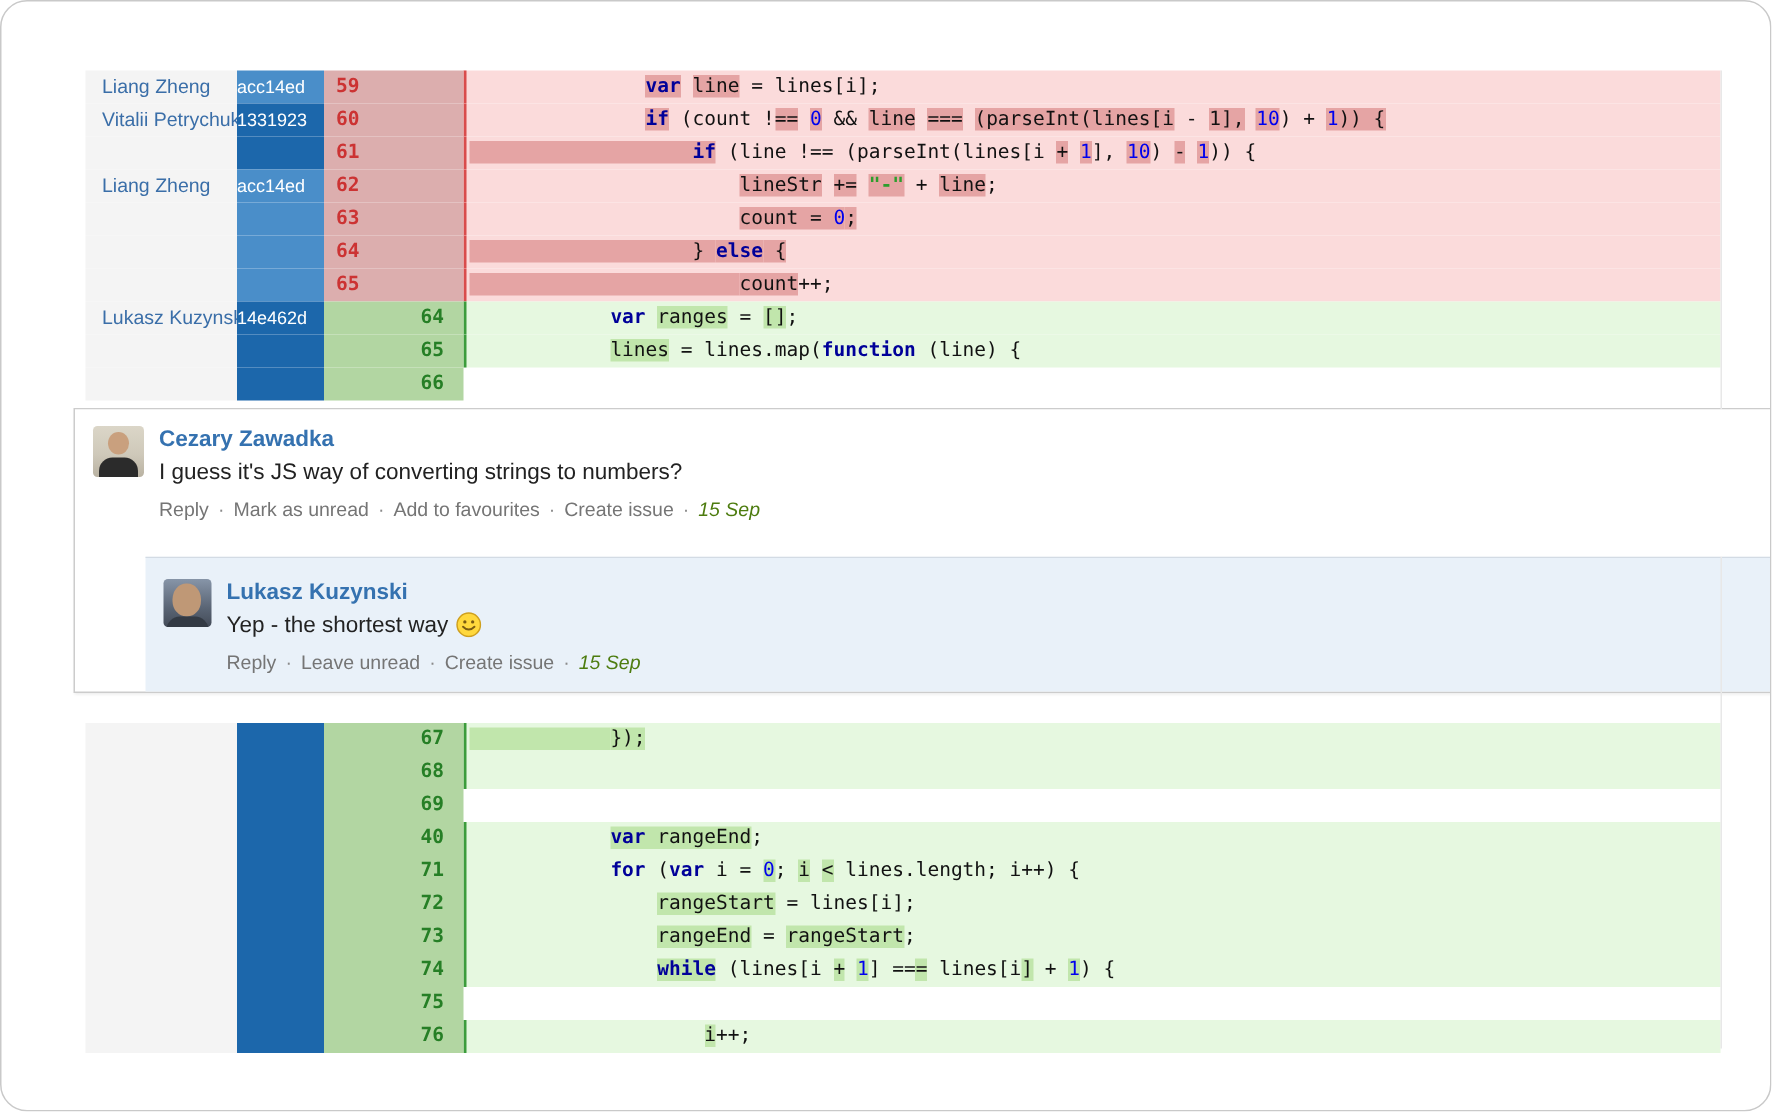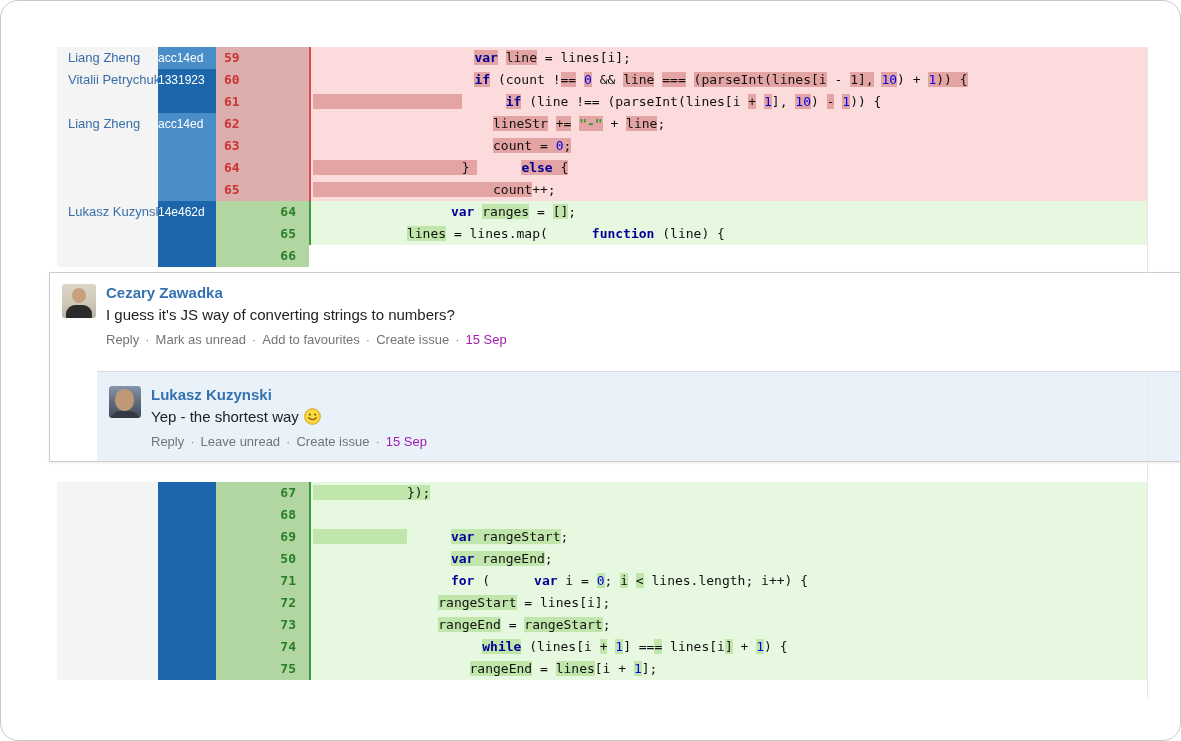--- a/index.html
+++ b/index.html
@@ -26,21 +26,21 @@
   .added .c-gutter{background:var(--added-gutter);}
   .oldnum{position:absolute;left:8px;color:var(--removed-num);}
   .newnum{position:absolute;right:13px;color:var(--added-num);}
   .c-code{flex:1;overflow:hidden;}
   .removed .c-code{background:var(--removed-bg);border-left:2px solid var(--removed-line);}
   .added .c-code{background:var(--added-bg);border-left:2px solid var(--added-line);}
   .c-code pre{margin:0;padding:0 0 0 2px;font-family:"DejaVu Sans Mono",monospace;
               font-size:13px;line-height:22px;white-space:pre;color:#111;}
   .removed .hl{background:var(--removed-hl);}
   .added .hl{background:var(--added-hl);}
-  .tok-k{color:#000099;font-weight:bold;margin-left:44px;}
+  .tok-k{color:#000099;font-weight:bold;}
   .tok-n{color:#0000ee;}
   .tok-s{color:#2d9e2d;font-weight:bold;}
 
   
   .comment-box{margin-left:48px;width:1172px;box-sizing:border-box;border:1px solid #cccccc;
                background:#fff;box-shadow:0 1px 2px rgba(0,0,0,0.08);}
   .comment-main{position:relative;display:flex;gap:10px;padding:11px 30px 11px 12px;
                 min-height:98px;box-sizing:border-box;background:#fff;}
   .unread-bar{position:absolute;right:0;top:0;bottom:0;width:7px;background:var(--unread-bar);}
   .comment-reply{margin-left:47px;display:flex;gap:10px;padding:14px 12px 12px 12px;
@@ -56,21 +56,21 @@
   .av2::before{content:"";position:absolute;width:19px;height:22px;left:6px;top:3px;
                border-radius:48%;background:#bf9876;}
   .av2::after{content:"";position:absolute;width:28px;height:9px;left:2px;bottom:-2px;
               border-radius:9px 9px 0 0;background:#333a44;}
   .cbody{flex:1;}
   .cname{font-size:15px;font-weight:bold;color:var(--comment-name);margin-bottom:5px;}
   .ctext{font-size:15px;color:#222;margin-bottom:9px;display:flex;align-items:center;gap:5px;}
   .cactions{font-size:13px;color:#757575;}
   .action-link{color:#757575;cursor:pointer;}
   .action-sep{margin:0 6px;color:#8a8a8a;}
-  .cdate{color:#a21caf;}
+  .cdate{color:#4d7c0f;font-style:italic;}
   .smiley{vertical-align:middle;}
 </style>
 </head>
 <body>
 
 <div class="page">
   <div class="right-line"></div>
   <div class="top-spacer"></div>
 
   <div id="diff-container">
@@ -234,29 +234,26 @@
           <div class="c-code">
             <pre></pre>
           </div>
         </div>
         <div class="drow">
           <div class="c-author"></div>
           <div class="c-hash dark"></div>
           <div class="c-gutter">
             <span class="newnum">69</span>
           </div>
-          <div class="c-code">
-            <pre><span class=" hl">            </span><span class="tok-k hl">var</span><span class=" hl"> </span><span class=" hl">rangeStart</span><span>;</span></pre>
-          </div>
-        </div>
-        <div class="drow">
-          <div class="c-author"></div>
-          <div class="c-hash dark"></div>
-          <div class="c-gutter">
-            <span class="newnum">50</span>
+        </div>
+        <div class="drow">
+          <div class="c-author"></div>
+          <div class="c-hash dark"></div>
+          <div class="c-gutter">
+            <span class="newnum">40</span>
           </div>
           <div class="c-code">
             <pre><span>            </span><span class="tok-k hl">var</span><span class=" hl"> </span><span class=" hl">rangeEnd</span><span>;</span></pre>
           </div>
         </div>
         <div class="drow">
           <div class="c-author"></div>
           <div class="c-hash dark"></div>
           <div class="c-gutter">
             <span class="newnum">71</span>
@@ -294,19 +291,26 @@
           <div class="c-code">
             <pre><span>                </span><span class="tok-k hl">while</span><span> (lines[i </span><span class=" hl">+</span><span> </span><span class="tok-n hl">1</span><span>] ==</span><span class=" hl">=</span><span> lines[i</span><span class=" hl">]</span><span> + </span><span class="tok-n hl">1</span><span>) {</span></pre>
           </div>
         </div>
         <div class="drow">
           <div class="c-author"></div>
           <div class="c-hash dark"></div>
           <div class="c-gutter">
             <span class="newnum">75</span>
           </div>
-          <div class="c-code">
-            <pre><span>                    </span><span class=" hl">rangeEnd</span><span> = </span><span class=" hl">lines</span><span>[i + </span><span class="tok-n hl">1</span><span>];</span></pre>
+        </div>
+        <div class="drow">
+          <div class="c-author"></div>
+          <div class="c-hash dark"></div>
+          <div class="c-gutter">
+            <span class="newnum">76</span>
+          </div>
+          <div class="c-code">
+            <pre><span>                    </span><span class=" hl">i</span><span>++;</span></pre>
           </div>
         </div>
       </div>
     </div>
 </div>
 
 </body></html>

